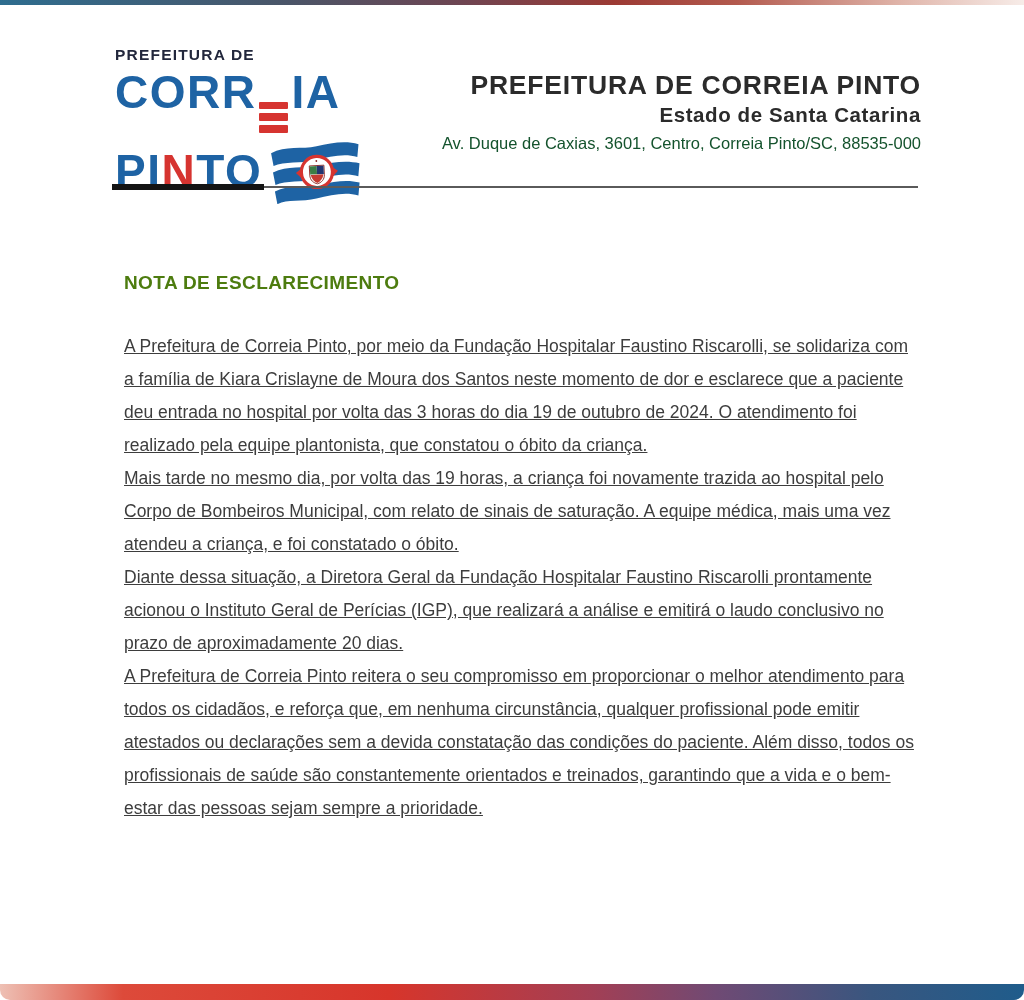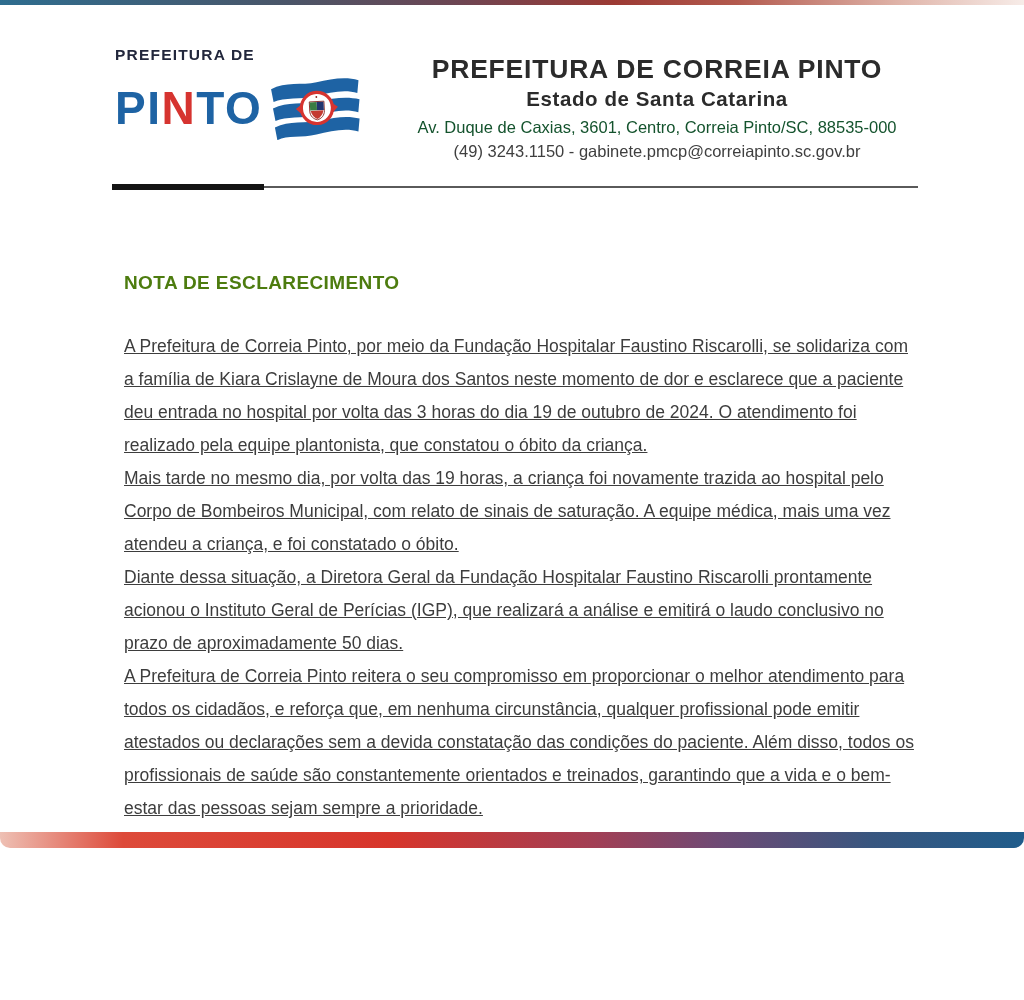--- a/index.html
+++ b/index.html
@@ -1,17 +1,17 @@
 <!DOCTYPE html>
 <html><head>
 <meta charset="utf-8">
 <style>
   html,body { margin:0; padding:0; background:#ffffff; }
   .page {
-    position:relative; width:1024px; height:848px; background:#ffffff;
+    position:relative; width:1024px; height:1000px; background:#ffffff;
     font-family:"Liberation Sans", sans-serif; overflow:hidden;
     border-radius:0 0 10px 10px;
   }
   .top-stripe {
     position:absolute; top:0; left:0; width:100%; height:5px;
     background:linear-gradient(to right,#2e6d8f 0%,#4a5568 28%,#6e4552 45%,#9c3a34 60%,#b35a4e 72%,#e0b5aa 88%,#f7ece8 100%);
   }
   .bottom-stripe {
     position:absolute; bottom:0; left:0; width:100%; height:16px;
     background:linear-gradient(to right,#eec0b4 0%,#dd4a3a 12%,#d7352b 38%,#a23f55 58%,#6f4a74 70%,#39567f 85%,#1f5c8b 100%);
@@ -24,21 +24,21 @@
   }
   .logo-word { font-size:46px; font-weight:800; letter-spacing:1.5px; color:#1e63a4; line-height:1.05; }
   .logo-word .red { color:#d63430; }
   .e-bars {
     display:inline-flex; flex-direction:column; justify-content:space-between;
     width:29px; height:31px; margin:0 3px; vertical-align:baseline; transform:translateY(1px);
   }
   .e-bars i { display:block; height:7.5px; background:#d63430; border-radius:1px; }
   .logo-line2 { display:flex; align-items:flex-end; }
   .flag { margin-left:8px; transform:translateY(8px); }
-  .letterhead-text { position:absolute; left:393px; top:54px; width:528px; text-align:center; color:#2b2b2b; }
+  .letterhead-text { position:absolute; left:393px; top:70px; width:528px; text-align:right; color:#2b2b2b; }
   .lh-title { font-size:26.5px; font-weight:800; letter-spacing:0.8px; white-space:nowrap; }
   .lh-subtitle { font-size:20.5px; font-weight:800; letter-spacing:0.6px; margin-top:2px; }
   .lh-address { font-size:16.5px; color:#14532d; margin-top:7px; white-space:nowrap; }
   .lh-contact { font-size:16.5px; color:#3f3f3f; margin-top:5px; white-space:nowrap; }
   
   .rule { position:absolute; left:112px; top:184px; width:806px; height:6px; }
   .rule-thin { position:absolute; left:0; top:2px; width:100%; height:2px; background:#5a5a5a; }
   .rule-thick { position:absolute; left:0; top:0; width:152px; height:6px; background:#141414; }
   
   .doc-title {
@@ -51,20 +51,27 @@
 </head>
 <body>
 
 <div class="page">
 
   <div class="top-stripe"></div>
 
   <header>
     <div class="logo">
       <div class="logo-tagline">PREFEITURA DE</div>
+      <div class="logo-word">
+        <span>CORR</span><span class="e-bars">
+            <i></i>
+            <i></i>
+            <i></i>
+          </span><span>IA</span>
+      </div>
       <div class="logo-word logo-line2">
         <span><span>PI</span><span class="red">N</span><span>TO</span></span>
         <svg class="flag" width="92" height="64" viewBox="0 0 100 70" aria-hidden="true">
           <g transform="rotate(-3 50 35)">
             <path d="M2 12 C 18 4, 36 10, 52 7 C 68 4, 84 2, 98 7 L 96 21 C 82 16, 66 19, 50 22 C 34 25, 16 21, 4 26 Z" fill="#1e63a4"></path>
             <path d="M3 33 C 19 26, 37 31, 53 28 C 69 25, 85 24, 98 28 L 96 42 C 82 37, 66 40, 50 43 C 34 46, 17 42, 5 47 Z" fill="#1e63a4"></path>
             <path d="M4 54 C 20 47, 38 52, 54 49 C 70 46, 85 45, 97 49 L 95 63 C 81 58, 65 61, 49 64 C 33 67, 16 63, 6 68 Z" fill="#1e63a4"></path>
             <polygon points="28,35 36,29 36,43" fill="#d63430"></polygon>
             <polygon points="74,35 66,29 66,43" fill="#d63430"></polygon>
             <circle cx="51" cy="35" r="17" fill="#ffffff" stroke="#d63430" stroke-width="3.5"></circle>
@@ -75,33 +82,32 @@
             <circle cx="51" cy="23" r="1" fill="#8a2b26"></circle>
           </g>
         </svg>
       </div>
     </div>
 
     <div class="letterhead-text">
       <div class="lh-title">PREFEITURA DE CORREIA PINTO</div>
       <div class="lh-subtitle">Estado de Santa Catarina</div>
       <div class="lh-address">Av. Duque de Caxias, 3601, Centro, Correia Pinto/SC, 88535-000</div>
-      <div class="lh-contact">(49) 3243.1150 - gabinete.pmcp@correiapinto.sc.gov.br</div>
     </div>
   </header>
 
   <div class="rule">
     <div class="rule-thin"></div>
     <div class="rule-thick"></div>
   </div>
 
   <main>
     <h1 class="doc-title">NOTA DE ESCLARECIMENTO</h1>
     <div class="doc-body">
       <p>A Prefeitura de Correia Pinto, por meio da Fundação Hospitalar Faustino Riscarolli, se solidariza com a família de Kiara Crislayne de Moura dos Santos neste momento de dor e esclarece que a paciente deu entrada no hospital por volta das 3 horas do dia 19 de outubro de 2024. O atendimento foi realizado pela equipe plantonista, que constatou o óbito da criança.</p>
       <p>Mais tarde no mesmo dia, por volta das 19 horas, a criança foi novamente trazida ao hospital pelo Corpo de Bombeiros Municipal, com relato de sinais de saturação. A equipe médica, mais uma vez atendeu a criança, e foi constatado o óbito.</p>
-      <p>Diante dessa situação, a Diretora Geral da Fundação Hospitalar Faustino Riscarolli prontamente acionou o Instituto Geral de Perícias (IGP), que realizará a análise e emitirá o laudo conclusivo no prazo de aproximadamente 50 dias.</p>
+      <p>Diante dessa situação, a Diretora Geral da Fundação Hospitalar Faustino Riscarolli prontamente acionou o Instituto Geral de Perícias (IGP), que realizará a análise e emitirá o laudo conclusivo no prazo de aproximadamente 20 dias.</p>
       <p>A Prefeitura de Correia Pinto reitera o seu compromisso em proporcionar o melhor atendimento para todos os cidadãos, e reforça que, em nenhuma circunstância, qualquer profissional pode emitir atestados ou declarações sem a devida constatação das condições do paciente. Além disso, todos os profissionais de saúde são constantemente orientados e treinados, garantindo que a vida e o bem-estar das pessoas sejam sempre a prioridade.</p>
     </div>
   </main>
 
   <div class="bottom-stripe"></div>
 </div>
 
 </body></html>

